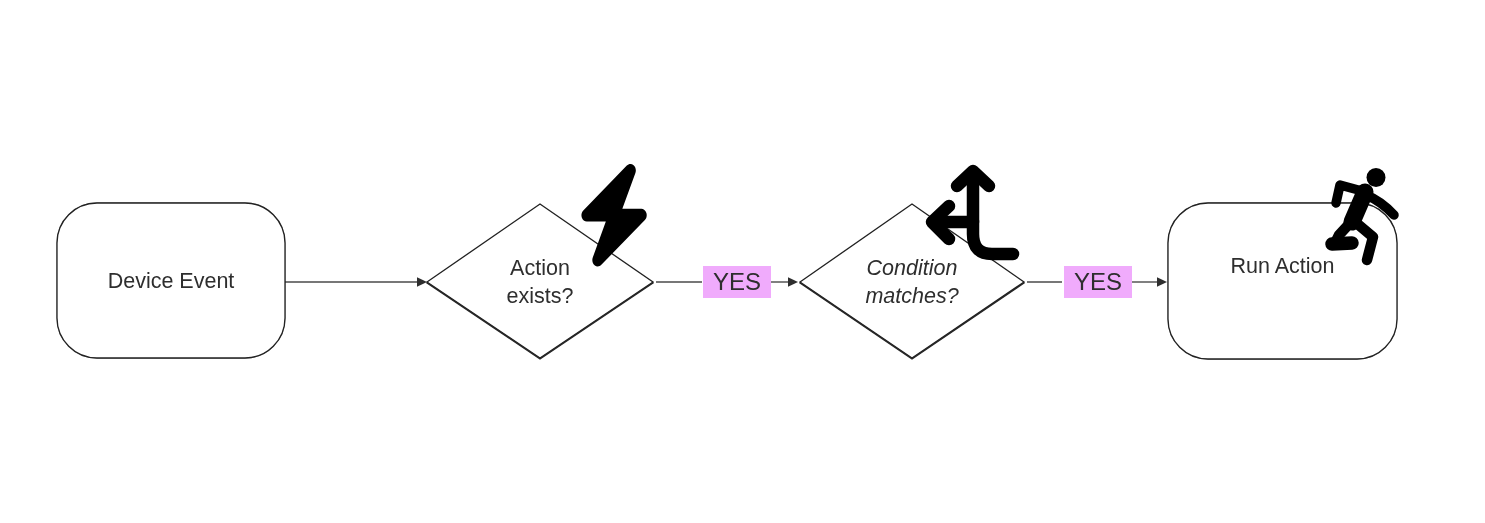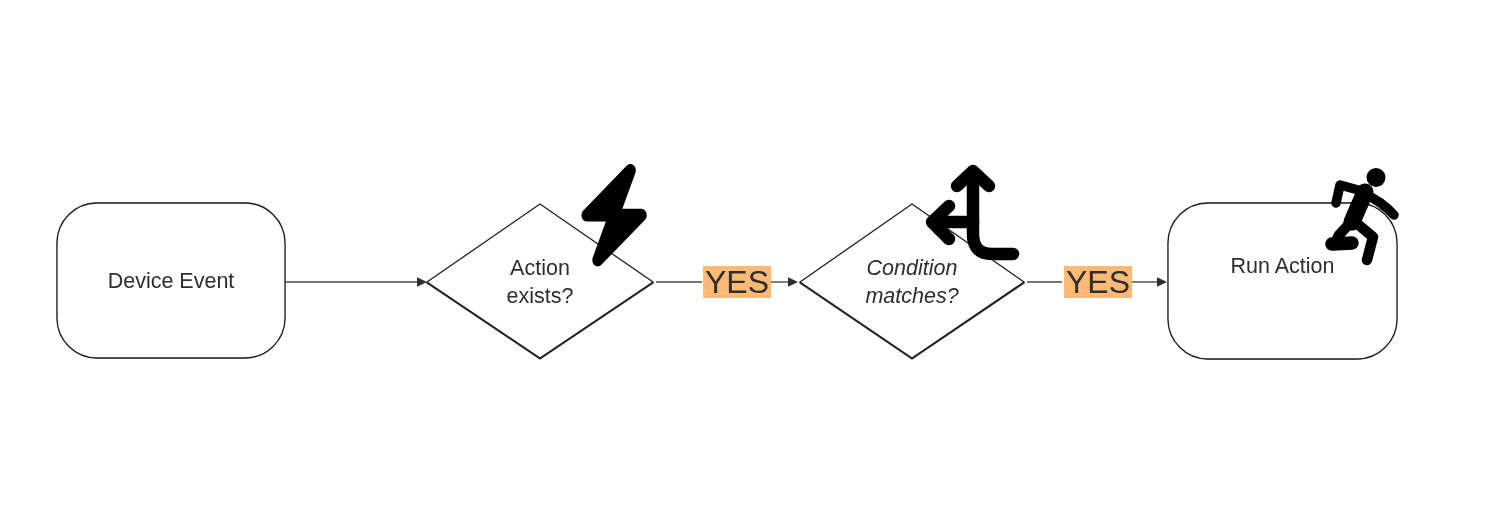--- a/index.html
+++ b/index.html
@@ -33,22 +33,22 @@
     font-size: 21.5px;
     line-height: 28px;
     pointer-events: none;
   }
   .edge-label {
     position: absolute;
     display: flex;
     align-items: center;
     justify-content: center;
     color: #2e2e2e;
-    font-size: 32px;
-    background: #fdba74;
+    font-size: 24px;
+    background: #f0abfc;
     padding: 0 4px;
     pointer-events: none;
   }
 </style>
 </head>
 <body>
 
 <div id="canvas">
 
   <svg id="shapes" width="1485" height="523" viewBox="0 0 1485 523">

